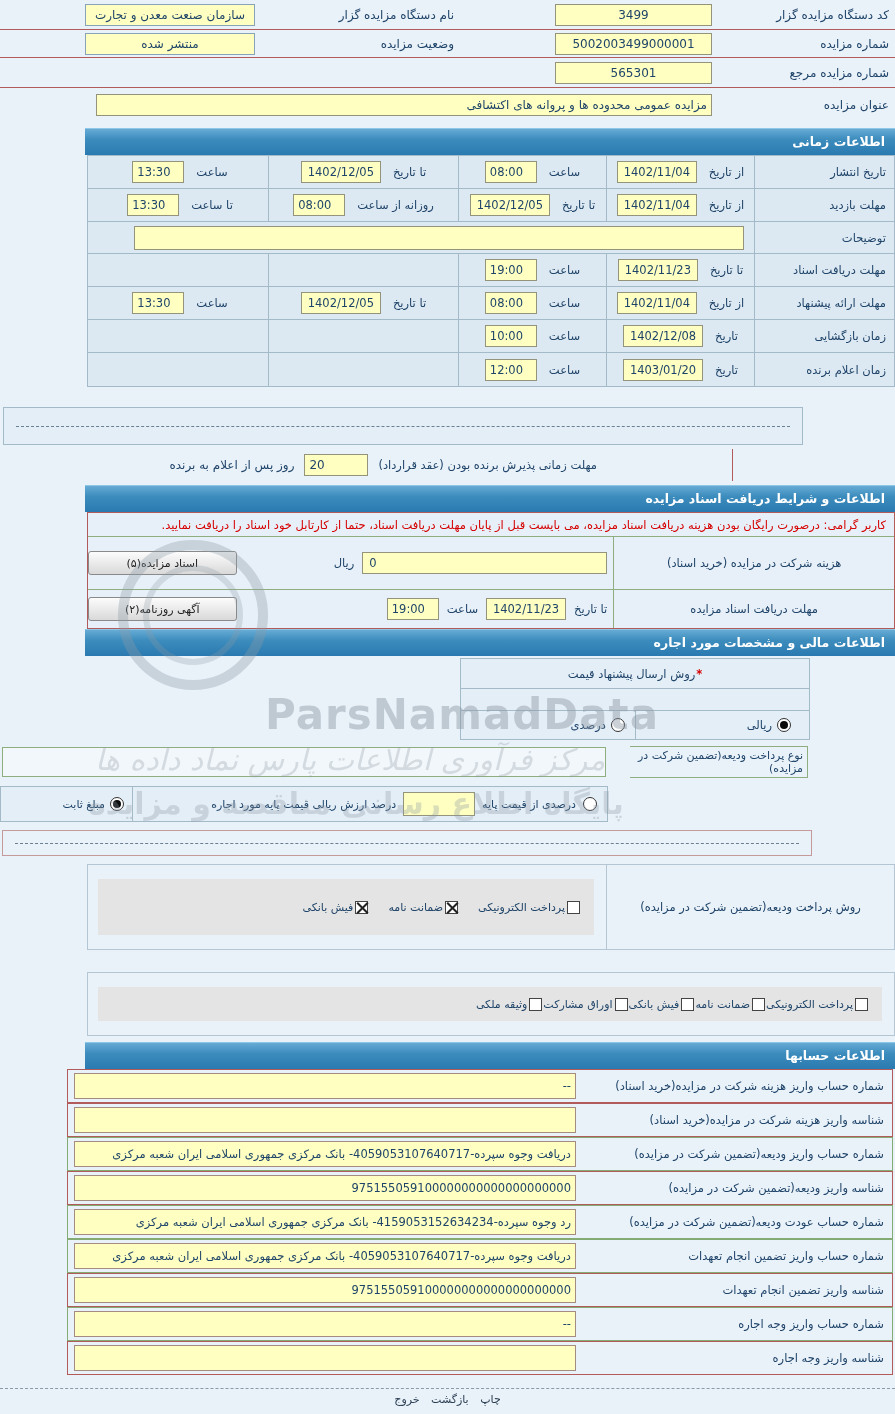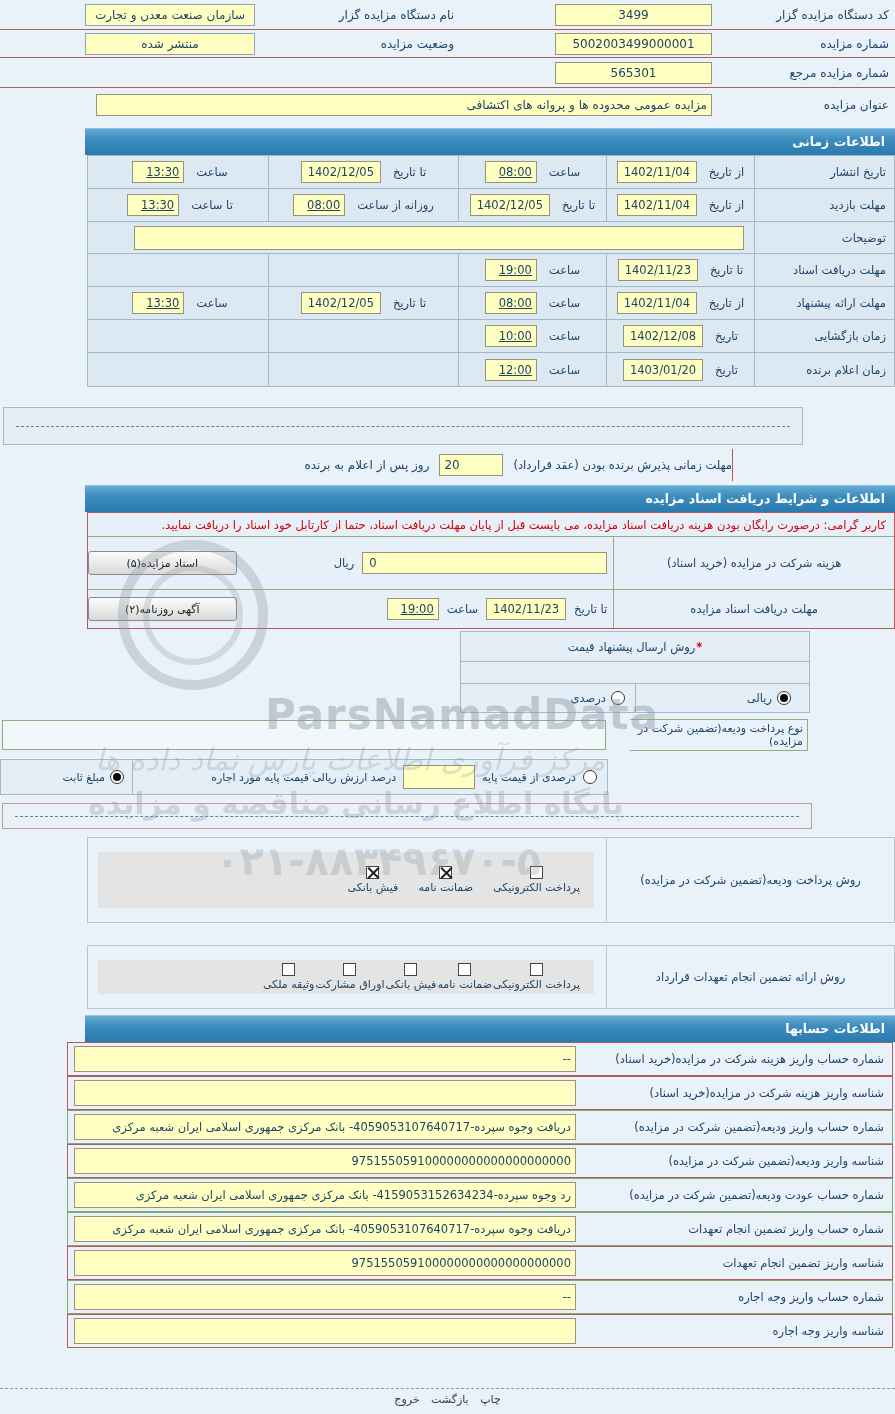--- a/index.html
+++ b/index.html
@@ -44,33 +44,33 @@
   .ttable { width:808px; margin-left:87px; background:#dce8f2; border:1px solid #a3bac9; }
   .trow { display:flex; height:33px; align-items:center; border-bottom:1px solid #a3bac9; }
   .trow:last-child { border-bottom:none; }
   .tlabel { width:140px; padding-right:8px; border-left:1px solid #a3bac9; height:100%; display:flex; align-items:center; font-size:11.5px; }
   .tpair { height:100%; display:flex; align-items:center; justify-content:center; gap:12px; font-size:11.5px; }
   .p1 { width:148px; border-left:1px solid #a3bac9; }
   .p2 { width:148px; border-left:1px solid #a3bac9; }
   .p3 { width:190px; border-left:1px solid #a3bac9; }
   .p4 { width:176px; }
   .dt { width:80px; text-align:center; }
-  .tm { width:52px; text-align:right;text-decoration:underline; }
+  .tm { width:52px; text-align:left; }
   .tmerge { flex:1; height:100%; display:flex; align-items:center; }
   .notes { width:610px; margin-right:10px; height:24px; }
 
   
   .dashbox { width:800px; margin:20px 92px 0 0; border:1px solid #a3bac9; height:38px; display:flex; align-items:center; background:#e4eef7; }
   .dashline { width:97%; margin:0 auto; border-top:1px dashed #6b7f93; height:0; }
   .dashbox2 { width:810px; margin:8px 83px 0 0; border:1px solid #c59a9a; height:26px; display:flex; align-items:center; }
 
   
   .acceptrow { width:733px; margin:4px 162px 0 0; height:32px; display:flex; align-items:center; gap:10px;
                border-right:1px solid #b25b5b; padding-right:0; direction:rtl; }
-  .acceptrow .lab { font-size:11.5px; }
+  .acceptrow .lab { margin-right:135px; font-size:11.5px; }
   .accept-in { width:64px; text-align:left; }
 
   
   .docsbox { width:808px; margin-left:66px; border:1px solid #b25b5b; background:#e7f0f8; }
   .warning { color:#d50000; font-size:11.5px; padding:5px 8px 4px; border-bottom:1px solid #8fae80; white-space:nowrap; overflow:hidden; }
   .drow { display:flex; align-items:center; }
   .drowA { height:53px; border-bottom:1px solid #8fae80; }
   .drowB { height:38px; }
   .dlabel { width:288px; text-align:center; font-size:11.5px; border-left:1px solid #8fae80; height:100%;
             display:flex; align-items:center; justify-content:center; }
@@ -103,21 +103,21 @@
 
   .cbrow { width:808px; margin-left:87px; border:1px solid #b4c6d4; display:flex; align-items:center; direction:rtl; }
   .cbrow1 { height:86px; margin-top:8px; }
   .cbrow2 { height:64px; margin-top:22px; }
   .cblabel { width:288px; font-size:11.5px; height:100%; display:flex; align-items:center; justify-content:center;
              border-left:1px solid #b4c6d4; text-align:center; }
   .graybox { flex:1; margin:14px 12px 14px 10px; background:#e4e4e4; align-self:stretch;
              display:flex; align-items:center; justify-content:flex-start; padding-right:14px; font-size:11px; }
   .gb1 { gap:20px; }
   .gb2 { gap:1px; }
-  .cb-item { display:flex; align-items:center; gap:2px;flex-direction:column; }
+  .cb-item { display:flex; align-items:center; gap:2px; }
   .cb { width:13px; height:13px; border:1px solid #444; background:#fff; position:relative; flex:0 0 auto; }
   .cb.checked::before, .cb.checked::after { content:""; position:absolute; left:-1px; top:5px; width:15px; height:2px; background:#222; }
   .cb.checked::before { transform:rotate(45deg); }
   .cb.checked::after  { transform:rotate(-45deg); }
 
   
   .acchdr { margin-top:6px; }
   .acc-row { width:826px; margin:0 2px 0 auto; height:34px; display:flex; align-items:center; direction:rtl; }
   .acc-row.odd  { border:1px solid #b25b5b; }
   .acc-row.even { border:1px solid #84ab74; }
@@ -141,21 +141,20 @@
 </head>
 <body>
 
 <div class="page">
 
   <div class="wm wm-ring"></div>
   <div class="wm wm-ring2"></div>
   <div class="wm wm-brand">ParsNamadData</div>
   <div class="wm wm-l1">مرکز فرآوری اطلاعات پارس نماد داده ها</div>
   <div class="wm wm-l2">پایگاه اطلاع رسانی مناقصه و مزایده</div>
-  <div class="wm wm-phone">۰۲۱-۸۸۳۴۹۶۷۰-۵</div>
 
   <div class="toptable">
     <div class="toprow h30 sep-red">
       <div class="lab r-lab">کد دستگاه مزایده گزار</div>
       <div class="r-val"><div class="yi ctr">3499</div></div>
       <div class="spacer"></div>
       <div class="lab l-lab">نام دستگاه مزایده گزار</div>
       <div class="l-val"><div class="yi ctr bluebrd">سازمان صنعت معدن و تجارت</div></div>
     </div>
     <div class="toprow h28 sep-red">
@@ -307,20 +306,21 @@
       <div class="dval">
         <span>تا تاریخ</span>
         <span class="yi dt">1402/11/23</span>
         <span>ساعت</span>
         <span class="yi tm">19:00</span>
       </div>
       <button class="gbtn">آگهی روزنامه(۲)</button>
     </div>
   </div>
 
+  <div class="sechdr block">اطلاعات مالی و مشخصات مورد اجاره</div>
 
   <div class="finbox1">
     <div class="f1r1">
       <span class="req">*</span>
       <span>روش ارسال پیشنهاد قیمت</span>
     </div>
     <div class="f1r2"></div>
     <div class="f1r3">
       <div class="fcell fcell-r">
         <span class="rb checked"></span>
@@ -365,21 +365,20 @@
           <span>ضمانت نامه</span>
         </span>
         <span class="cb-item">
           <span class="cb checked"></span>
           <span>فیش بانکی</span>
         </span>
       </div>
   </div>
 
   <div class="cbrow cbrow2">
-    <div class="cblabel">روش ارائه تضمین انجام تعهدات قرارداد</div>
     <div class="graybox gb2">
         <span class="cb-item">
           <span class="cb"></span>
           <span>پرداخت الکترونیکی</span>
         </span>
         <span class="cb-item">
           <span class="cb"></span>
           <span>ضمانت نامه</span>
         </span>
         <span class="cb-item">

